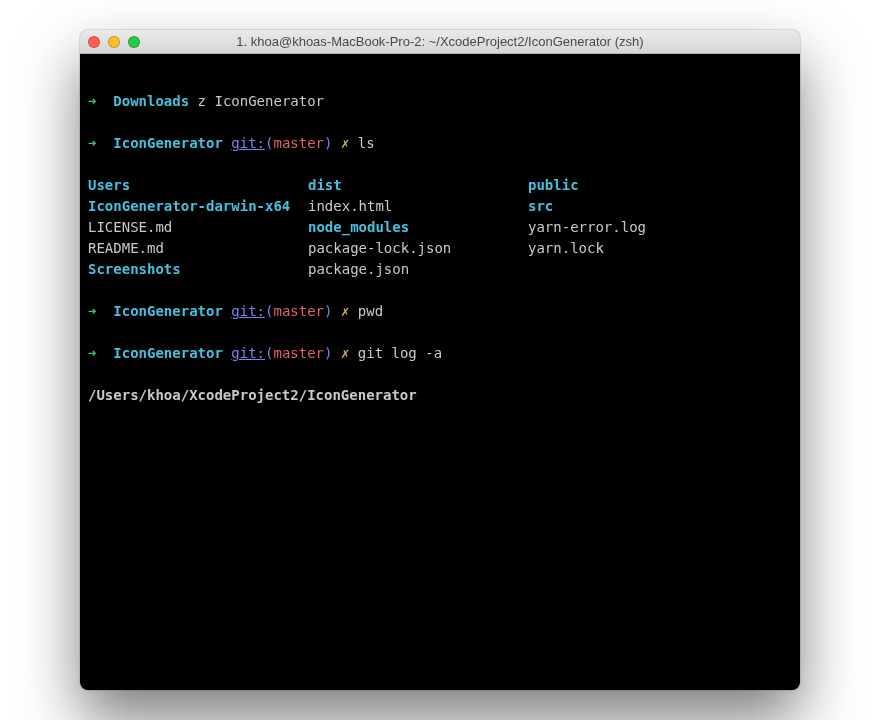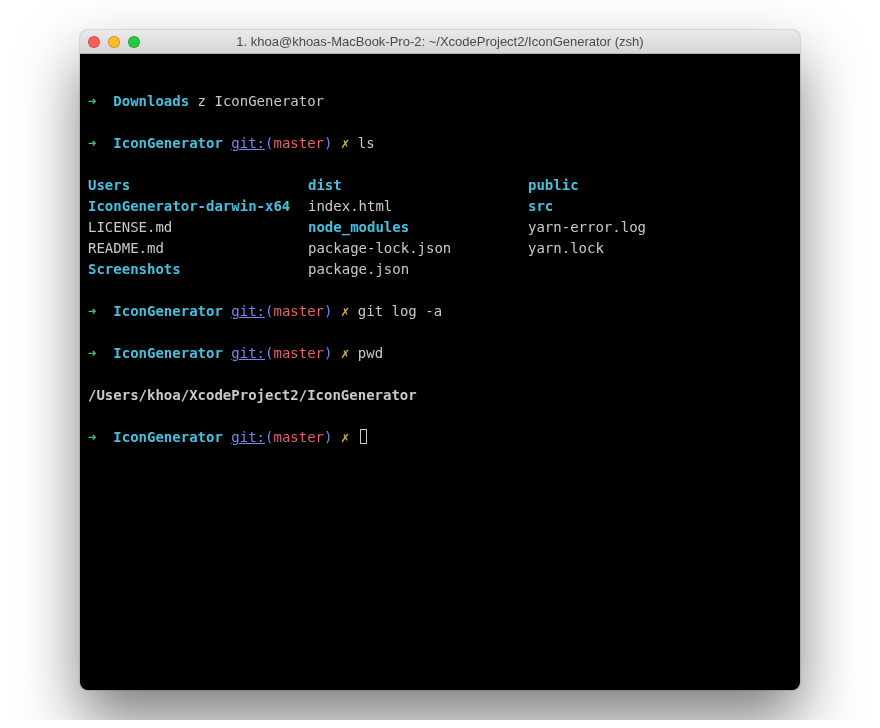--- a/index.html
+++ b/index.html
@@ -108,19 +108,18 @@
 <div class="ls-col"><span class="ls-dir">dist</span>
 <span class="ls-file">index.html</span>
 <span class="ls-dir">node_modules</span>
 <span class="ls-file">package-lock.json</span>
 <span class="ls-file">package.json</span></div>
 <div class="ls-col last"><span class="ls-dir">public</span>
 <span class="ls-dir">src</span>
 <span class="ls-file">yarn-error.log</span>
 <span class="ls-file">yarn.lock</span></div>
 </div>
+<div><span class="arrow">➜</span>  <span class="dir">IconGenerator</span> <span class="gitlbl">git:</span><span class="paren">(</span><span class="branch">master</span><span class="paren">)</span> <span class="dirty">✗</span> <span class="cmd">pwd</span></div>
 <div><span class="arrow">➜</span>  <span class="dir">IconGenerator</span> <span class="gitlbl">git:</span><span class="paren">(</span><span class="branch">master</span><span class="paren">)</span> <span class="dirty">✗</span> <span class="cmd">git log -a</span></div>
-<div><span class="arrow">➜</span>  <span class="dir">IconGenerator</span> <span class="gitlbl">git:</span><span class="paren">(</span><span class="branch">master</span><span class="paren">)</span> <span class="dirty">✗</span> <span class="cmd">pwd</span></div>
 <div class="path">/Users/khoa/XcodeProject2/IconGenerator</div>
-<div><span class="arrow">➜</span>  <span class="dir">IconGenerator</span> <span class="gitlbl">git:</span><span class="paren">(</span><span class="branch">master</span><span class="paren">)</span> <span class="dirty">✗</span> <span class="cursor"></span></div>
   </div>
 
 </div>
 
 </body></html>

